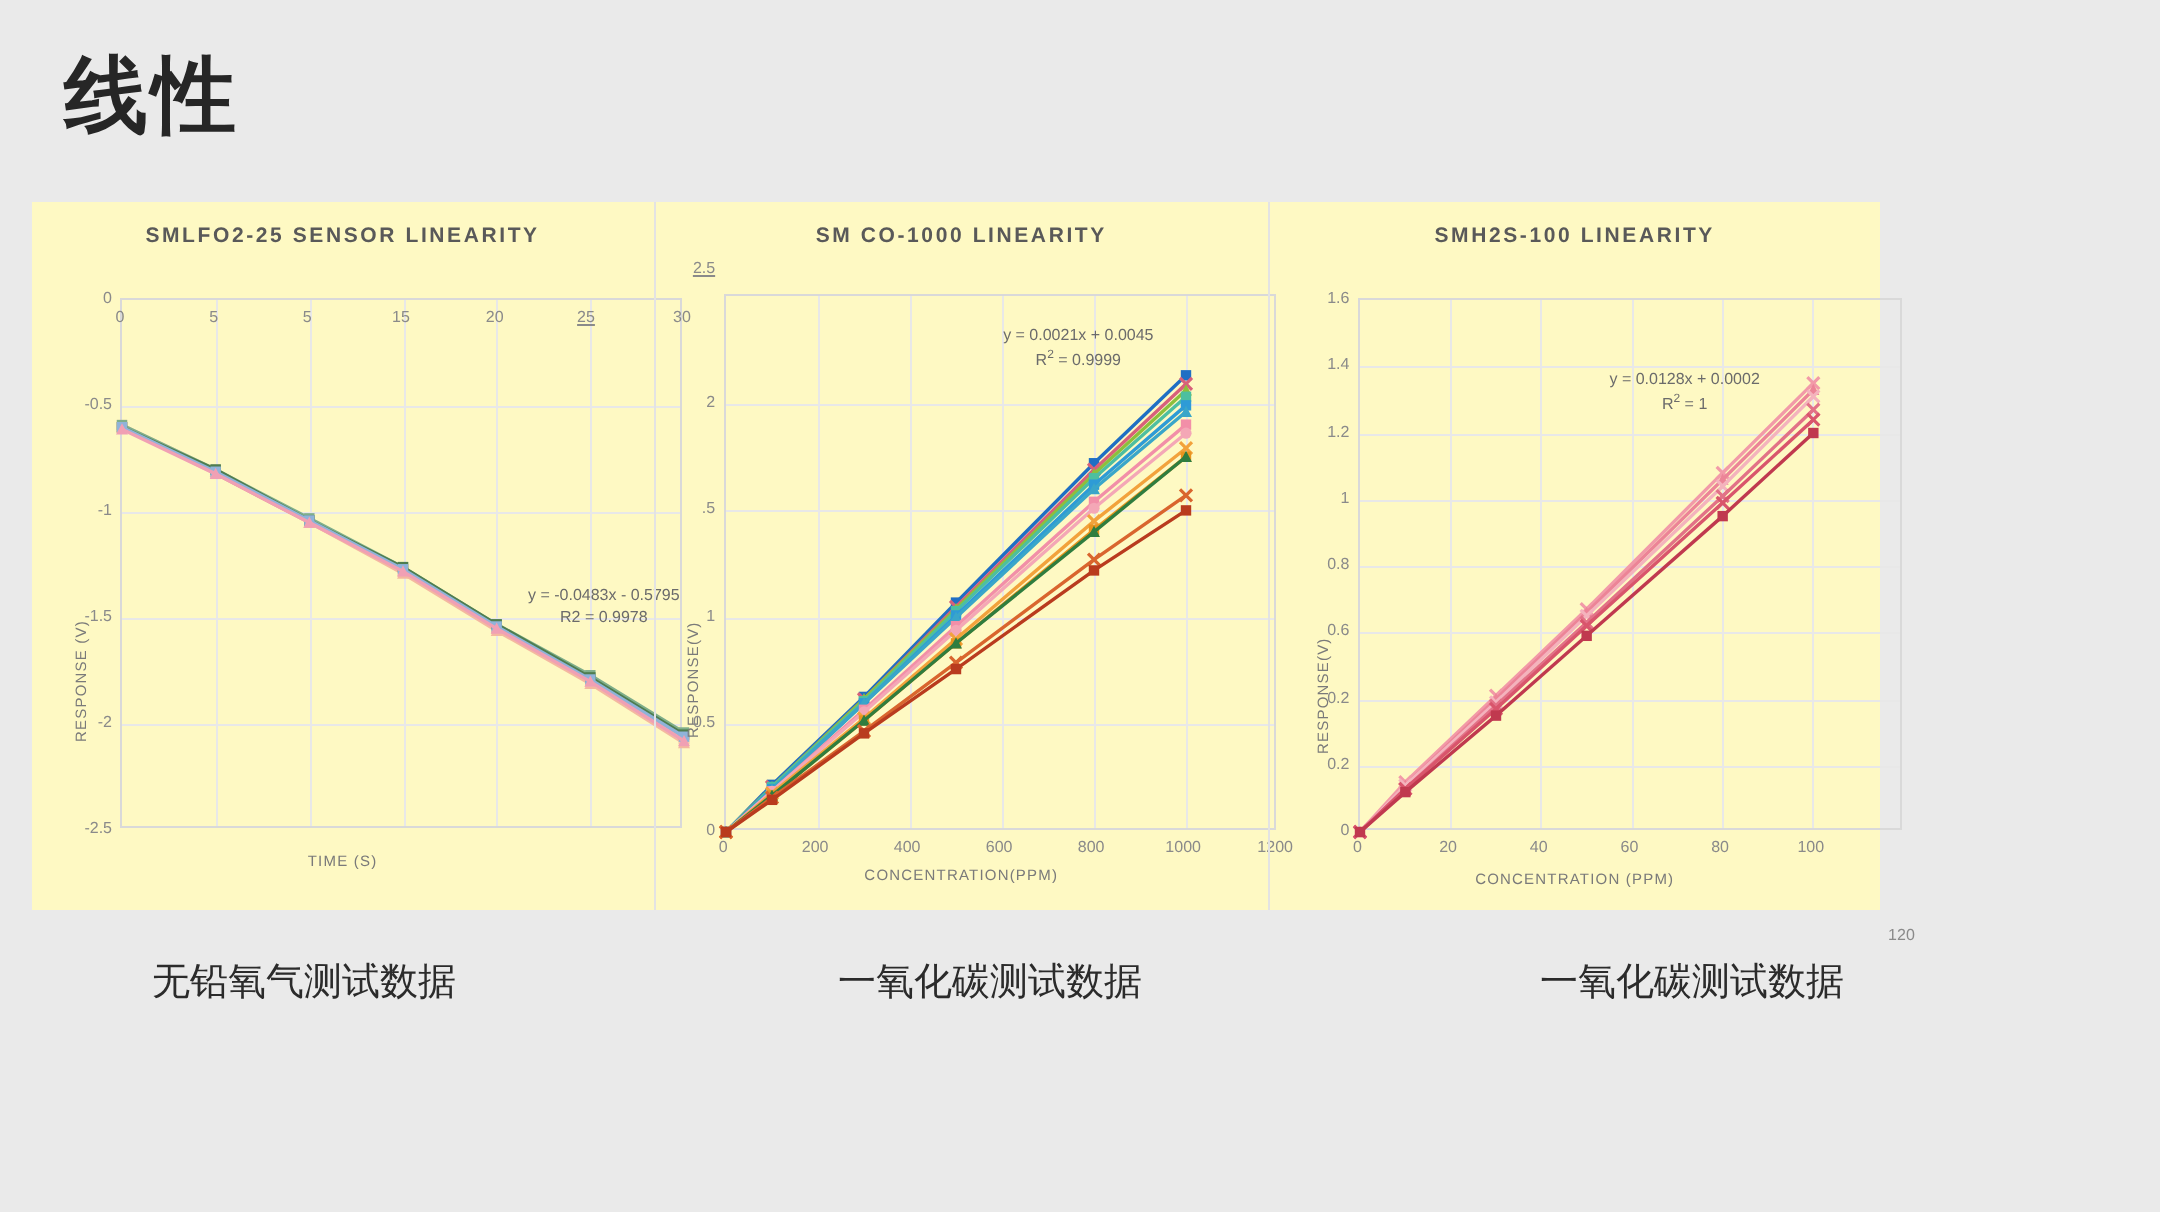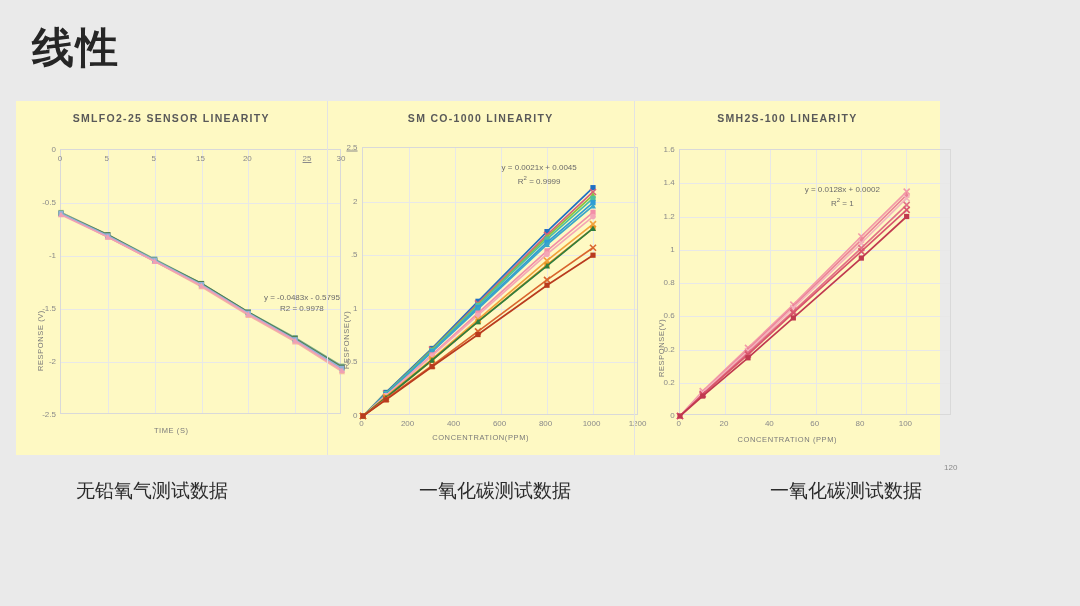--- a/index.html
+++ b/index.html
@@ -186,21 +186,21 @@
         <div class="tick y" style="left: 8px; width: 32px; top: 101px;">-0.5</div>
         <div class="tick y" style="left: 8px; width: 32px; top: 154px;">-1</div>
         <div class="tick y" style="left: 8px; width: 32px; top: 207px;">-1.5</div>
         <div class="tick y" style="left: 8px; width: 32px; top: 260px;">-2</div>
         <div class="tick y" style="left: 8px; width: 32px; top: 313px;">-2.5</div>
         <div class="tick x" style="left: 44px; top: 53px;">0</div>
         <div class="tick x" style="left: 90.8333px; top: 53px;">5</div>
         <div class="tick x" style="left: 137.667px; top: 53px;">5</div>
         <div class="tick x" style="left: 184.5px; top: 53px;">15</div>
         <div class="tick x" style="left: 231.333px; top: 53px;">20</div>
-        <div class="tick x" style="left: 291px; top: 53px; text-decoration: underline;">25</div>
+        <div class="tick x" style="left: 277px; top: 53px; text-decoration: underline;">25</div>
         <div class="tick x" style="left: 325px; top: 53px;">30</div>
       </div>
 
     <div class="chart-cell cell-2">
       <div class="chart-title">SM CO-1000 LINEARITY</div>
       <div class="plot" id="plot1" style="left: 34px; top: 46px; width: 276px; height: 268px;">
           <div class="grid-h" style="top: 214.4px;"></div>
           <div class="grid-h" style="top: 160.8px;"></div>
           <div class="grid-h" style="top: 107.2px;"></div>
           <div class="grid-h" style="top: 53.6px;"></div>
@@ -307,21 +307,21 @@
         <div>y = 0.0021x + 0.0045</div>
         <div>R<sup>2</sup> = 0.9999</div>
       </div>
       <div class="axis-title x" id="xlab1" style="top: 332px;">CONCENTRATION(PPM)</div>
       <div class="axis-title y" id="ylab1" style="left: 14px; top: 268px;">RESPONSE(V)</div>
     <div class="tick y" style="left: -2px; width: 32px; top: 314px;">0</div>
         <div class="tick y" style="left: -2px; width: 32px; top: 260.4px;">0.5</div>
         <div class="tick y" style="left: -2px; width: 32px; top: 206.8px;">1</div>
         <div class="tick y" style="left: -2px; width: 32px; top: 153.2px;">.5</div>
         <div class="tick y" style="left: -2px; width: 32px; top: 99.6px;">2</div>
-        <div class="tick y" style="left: -2px; width: 32px; top: 46px; text-decoration: underline;">2.5</div>
+        <div class="tick y" style="left: -2px; width: 32px; top: 33px; text-decoration: underline;">2.5</div>
         <div class="tick x" style="left: 34px; top: 318px;">0</div>
         <div class="tick x" style="left: 80px; top: 318px;">200</div>
         <div class="tick x" style="left: 126px; top: 318px;">400</div>
         <div class="tick x" style="left: 172px; top: 318px;">600</div>
         <div class="tick x" style="left: 218px; top: 318px;">800</div>
         <div class="tick x" style="left: 264px; top: 318px;">1000</div>
         <div class="tick x" style="left: 310px; top: 318px;">1200</div>
       </div>
 
     <div class="chart-cell cell-3">

